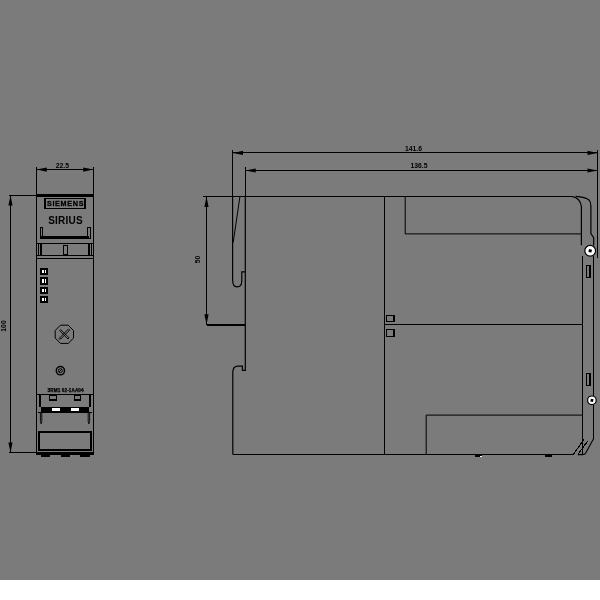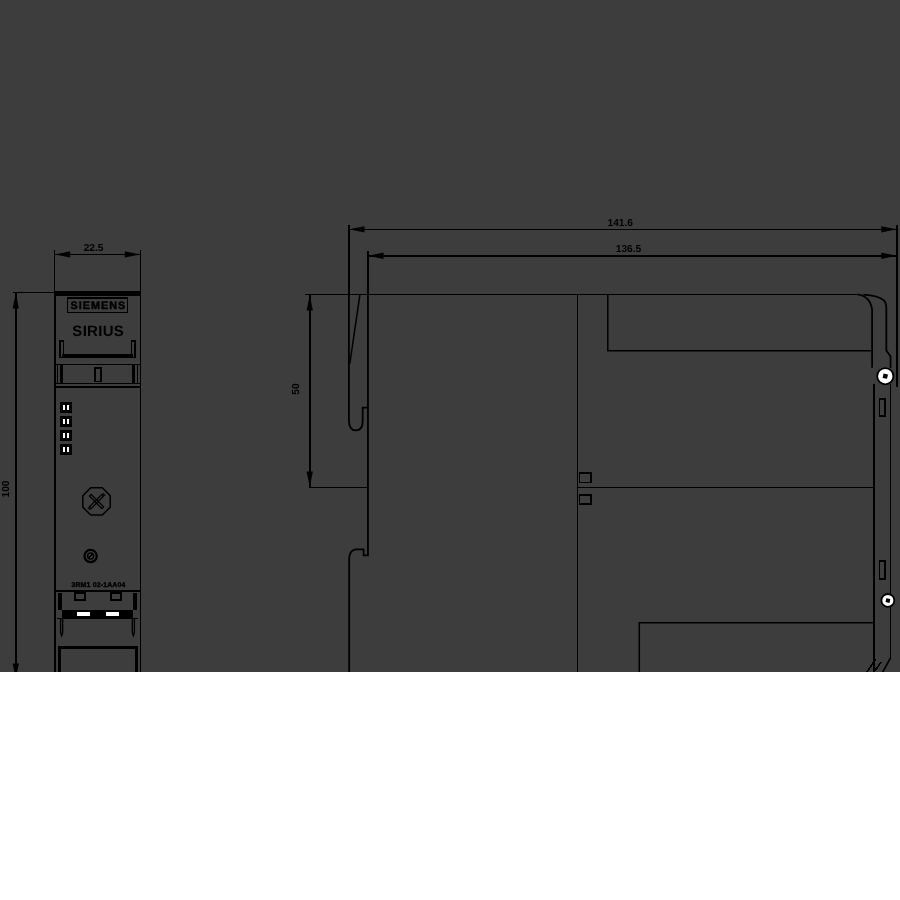--- a/index.html
+++ b/index.html
@@ -1,16 +1,16 @@
 <!DOCTYPE html>
 <html><head>
 <meta charset="utf-8">
 <style>
   html,body{margin:0;padding:0;background:#fff;}
-  .page{position:relative;width:600px;height:448px;background:#b91c1c;overflow:hidden;transform:translateZ(0);filter:grayscale(1);}
+  .page{position:relative;width:600px;height:580px;background:#3b82f6;overflow:hidden;transform:translateZ(0);filter:grayscale(1);}
   svg{position:absolute;left:0;top:0;}
   text{font-family:"Liberation Sans",sans-serif;fill:#000;}
   line,rect{shape-rendering:crispEdges;}
   .sm{shape-rendering:auto;}
 </style>
 </head>
 <body>
 <div class="page">
 <svg width="600" height="600" viewBox="0 0 600 600" fill="none" stroke="none">
 

